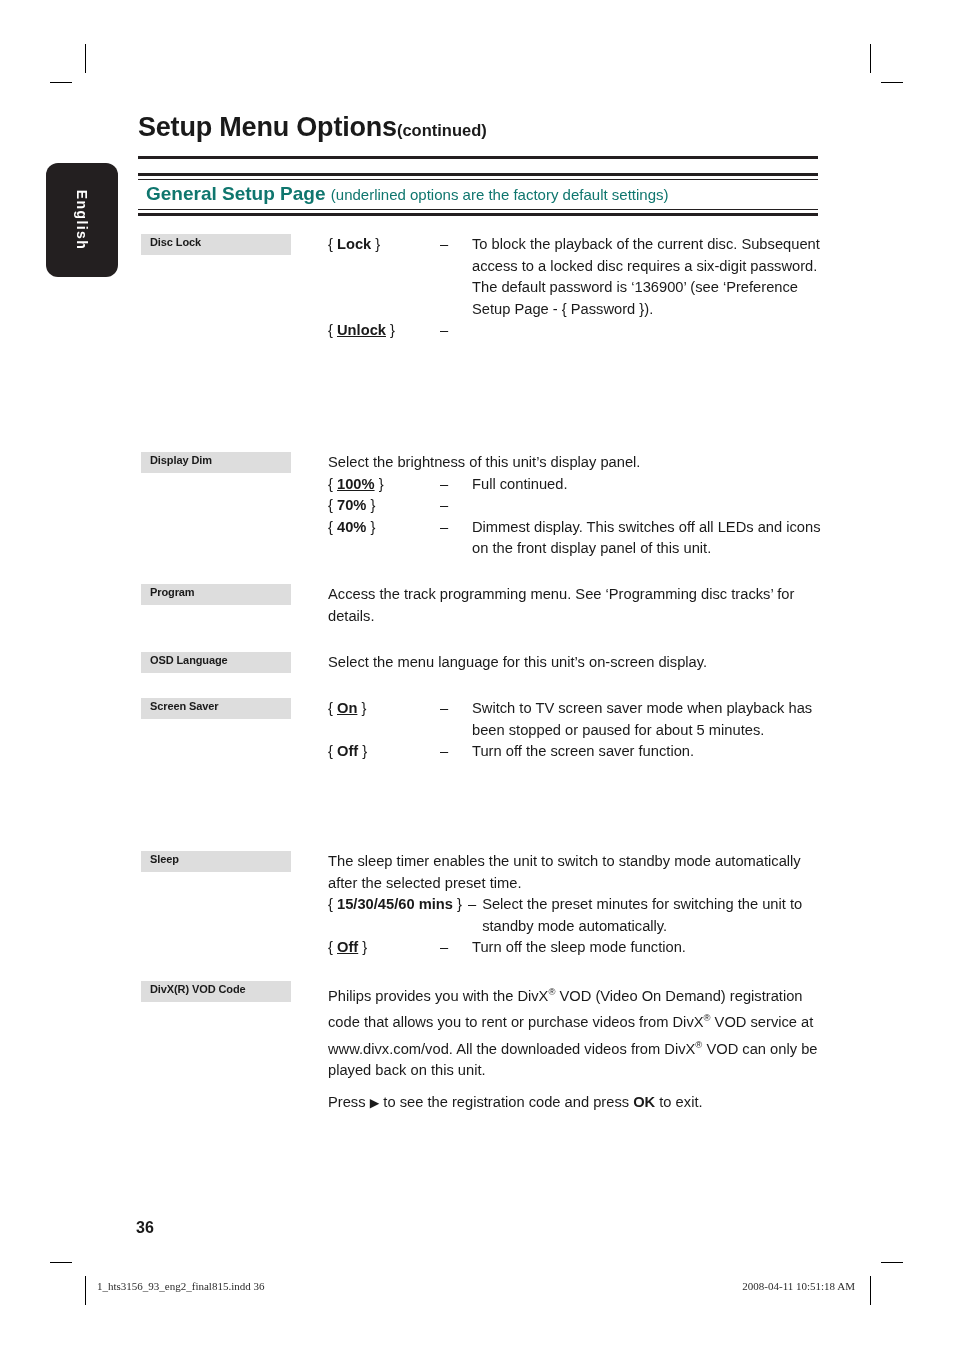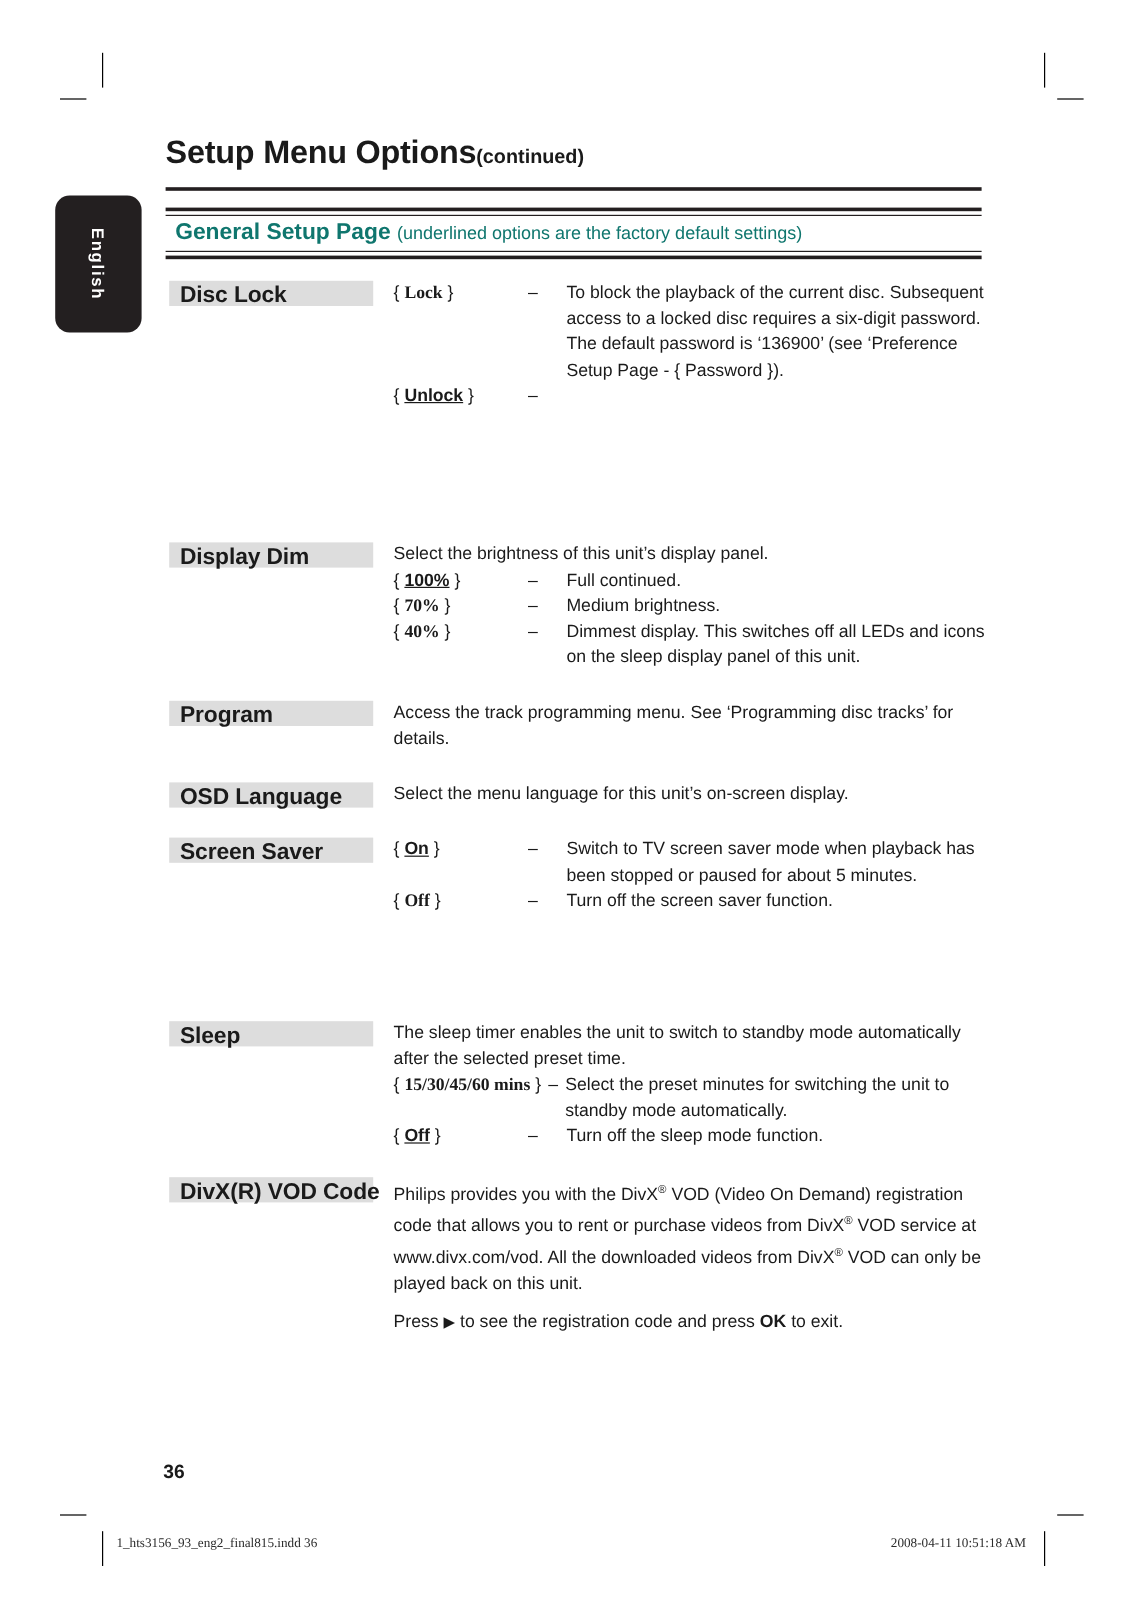--- a/index.html
+++ b/index.html
@@ -108,26 +108,26 @@
     position: absolute; left: 138px; top: 213px;
     width: 680px; height: 3px; background: #231f20;
   }
 
   
   .entry { position: absolute; left: 138px; width: 690px; }
   .entry-label {
     position: absolute;
     left: 3px;
     top: 0;
-    width: 170px;
+    width: 150px;
     height: 21px;
     background: #dddddd;
     box-sizing: border-box;
     padding: 2px 0 0 9px;
-    font-size: 19px;
+    font-size: 11px;
     font-weight: bold;
     color: #1a1a1a;
     white-space: nowrap;
     letter-spacing: -0.1px;
   }
   .entry-body {
     position: absolute;
     left: 190px;
     top: 0;
     width: 500px;
@@ -151,21 +151,21 @@
     width: 32px;
     flex: 0 0 32px;
   }
   .opt-row .opt-desc {
     flex: 1 1 auto;
   }
   
   .opt-row.wide .opt-name { width: auto; flex: 0 0 auto; margin-right: 6px; }
   .opt-row.wide .opt-dash { width: auto; flex: 0 0 auto; margin-right: 6px; }
 
-  b.opt { font-weight: bold; font-family: Liberation Serif, serif; }
+  b.opt { font-weight: bold; }
   u.opt { font-weight: bold; text-decoration: underline; }
   .sup { font-size: 9.5px; vertical-align: super; }
   .arrow { font-size: 12.5px; letter-spacing: 0; }
   .gap { height: 10px; }
 
   
   .page-number {
     position: absolute;
     left: 136px;
     top: 1219px;
@@ -242,26 +242,25 @@
       <div class="entry-body">
         <p>Select the brightness of this unit’s display panel.</p>
         <div class="opt-row">
           <div class="opt-name">{ <u class="opt">100%</u> }</div>
           <div class="opt-dash">–</div>
           <div class="opt-desc">Full continued.</div>
         </div>
         <div class="opt-row">
           <div class="opt-name">{ <b class="opt">70%</b> }</div>
           <div class="opt-dash">–</div>
-          <div class="opt-desc">Medium brightness.</div>
         </div>
         <div class="opt-row">
           <div class="opt-name">{ <b class="opt">40%</b> }</div>
           <div class="opt-dash">–</div>
-          <div class="opt-desc">Dimmest display.  This switches off all LEDs and icons on the sleep display panel of this unit.</div>
+          <div class="opt-desc">Dimmest display.  This switches off all LEDs and icons on the front display panel of this unit.</div>
         </div>
       </div>
     </div>
     <div class="entry" style="top: 584px;">
       <div class="entry-label">Program</div>
       <div class="entry-body">
         <p>Access the track programming menu. See ‘Programming disc tracks’ for details.</p>
       </div>
     </div>
     <div class="entry" style="top: 652px;">

